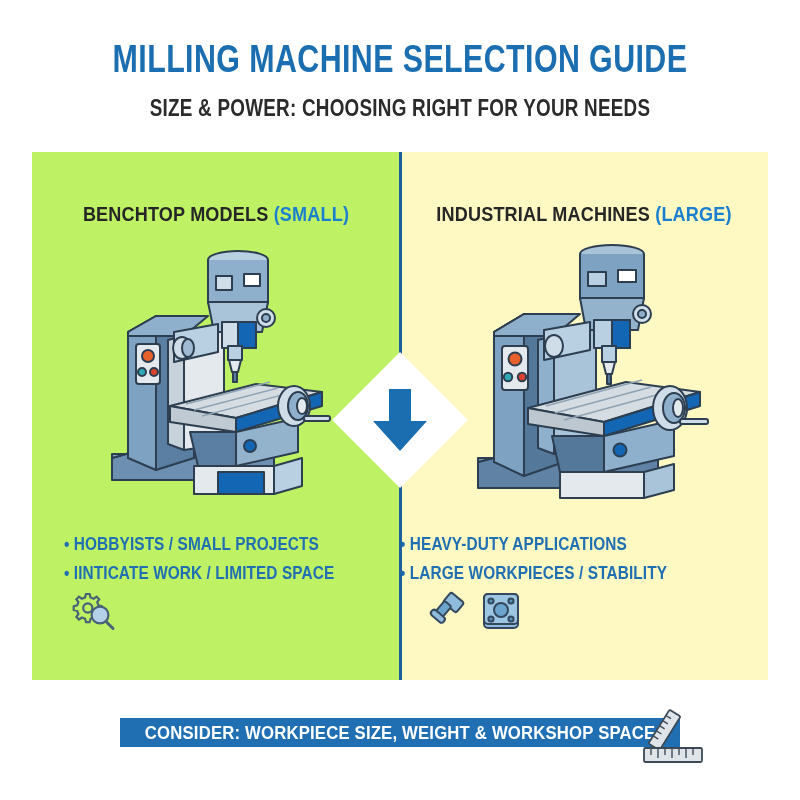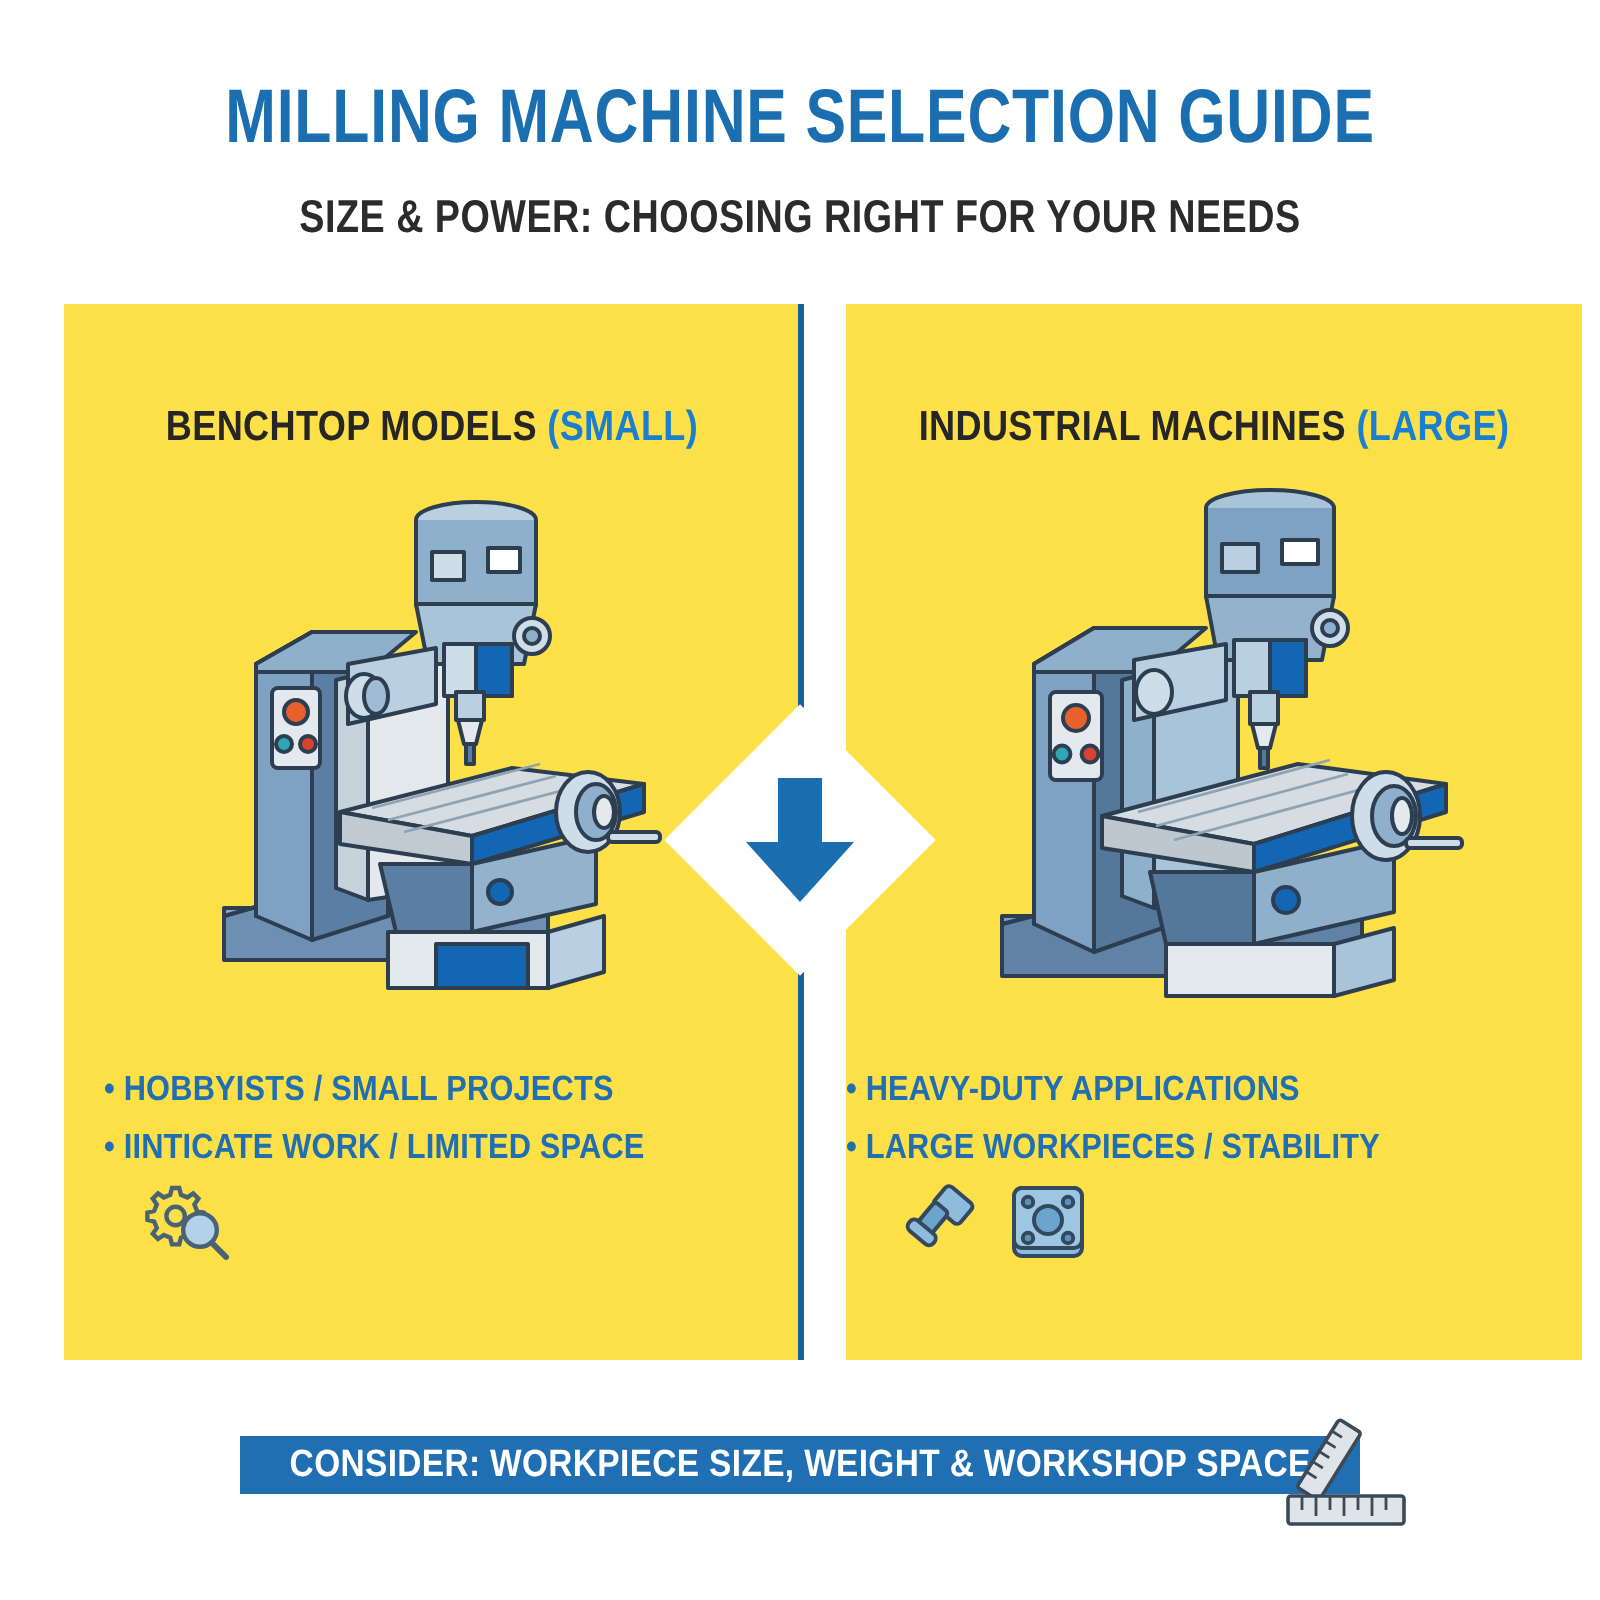--- a/index.html
+++ b/index.html
@@ -30,22 +30,22 @@
     color: #2b2b2b;
     transform: scaleX(0.82);
     transform-origin: center top;
     white-space: nowrap;
   }
 
   
   .panel {
     position: absolute; top: 152px; height: 528px;
   }
-  .panel-left  { left: 32px;  width: 368px; background: #fde047; }
-  .panel-right { left: 423px; width: 368px; background: #fde047; }
+  .panel-left  { left: 32px;  width: 368px; background: #bef264; }
+  .panel-right { left: 400px; width: 368px; background: #fef9c3; }
 
   .col-head {
     position: absolute; top: 50px; left: 0; width: 100%;
     text-align: center;
     font-size: 21px; font-weight: 700;
     letter-spacing: 0.2px;
     color: #262626;
     transform: scaleX(0.86);
     white-space: nowrap;
   }
@@ -73,21 +73,21 @@
   .bullets { position: absolute; top: 378px; width: 100%; }
   .bullet {
     font-size: 17.5px; font-weight: 700;
     color: #1f6fb2;
     letter-spacing: 0.1px;
     transform: scaleX(0.88);
     transform-origin: left center;
     white-space: nowrap;
     line-height: 29px;
   }
-  .panel-left .bullets  { padding-left: 20px; }
+  .panel-left .bullets  { padding-left: 32px; }
   .panel-right .bullets { }
 
   .mini-icons {
     position: absolute; top: 438px;
     display: flex; align-items: center; gap: 12px;
   }
   .panel-left .mini-icons  { left: 38px; }
   .panel-right .mini-icons { left: 28px; }
 
   

